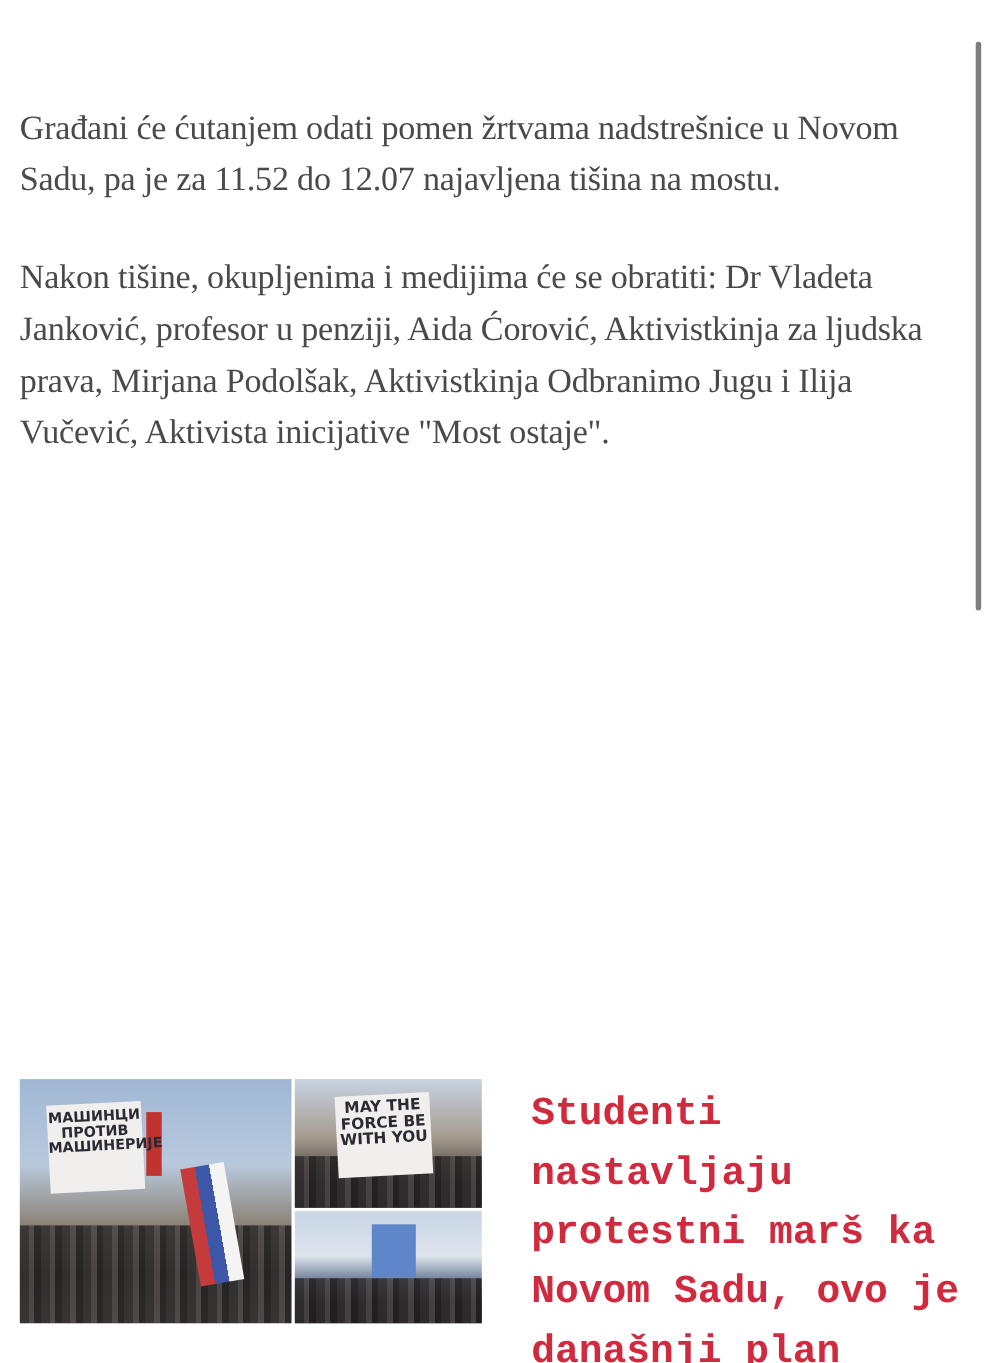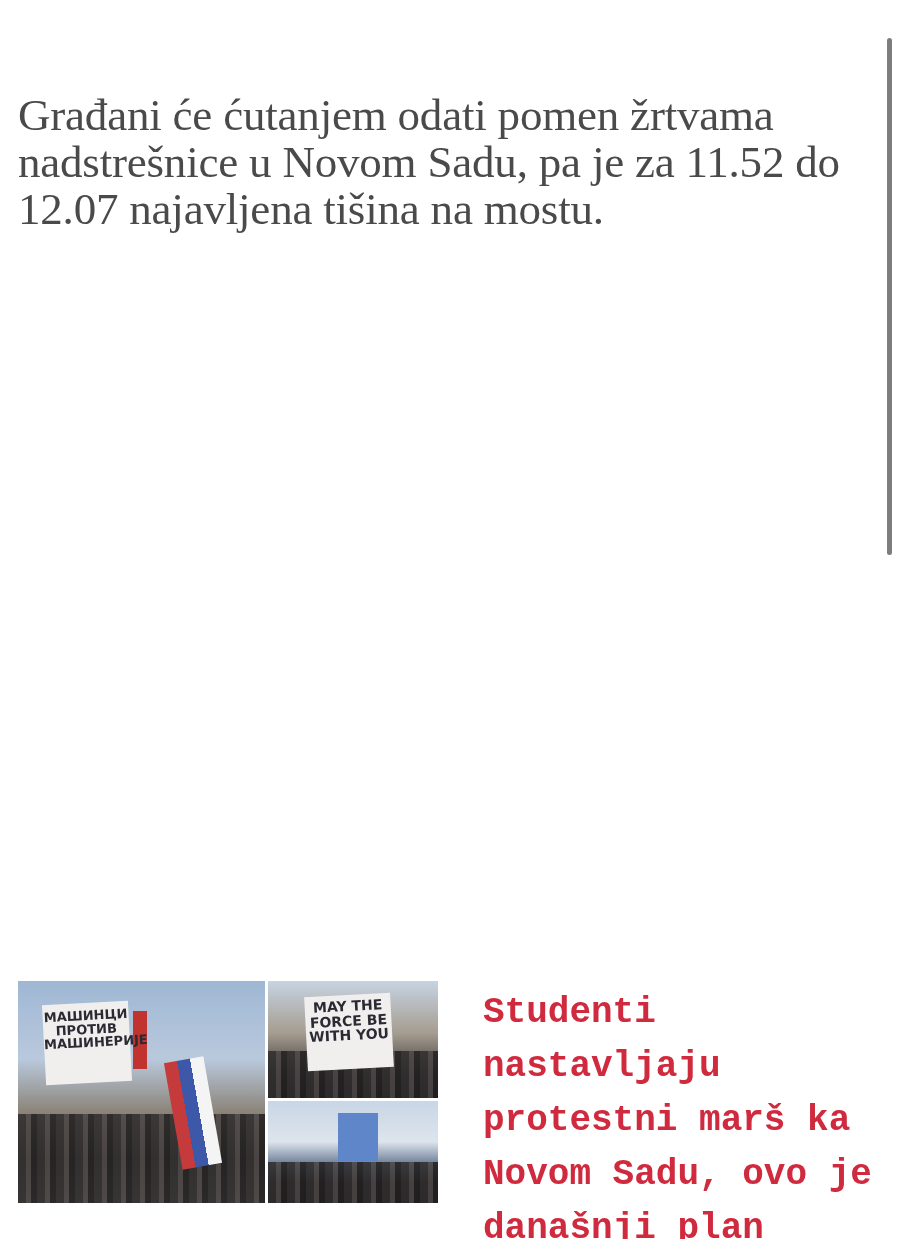--- a/index.html
+++ b/index.html
@@ -2,21 +2,21 @@
 <html><head>
 <meta charset="utf-8">
 <style>
   html, body { margin: 0; padding: 0; }
   body {
     width: 900px; height: 1239px; background: #ffffff; position: relative; overflow: hidden;
   }
   .article {
     position: absolute; left: 18px; top: 92px; width: 860px;
     font-family: "Liberation Serif", "DejaVu Serif", serif;
-    font-size: 45px; line-height: 47px; color: #4a4a4a;
+    font-size: 31px; line-height: 47px; color: #4a4a4a;
     letter-spacing: -0.2px;
   }
   .article p { margin: 0 0 42px 0; }
   .scrollbar {
     position: absolute; left: 887px; top: 38px; width: 5px; height: 517px;
     background: #7d7d7d; border-radius: 3px;
   }
   .related {
     position: absolute; left: 18px; top: 981px; width: 870px; height: 230px;
   }
@@ -59,20 +59,21 @@
     text-decoration: none;
   }
 </style>
 </head>
 <body>
 
 <div class="scrollbar"></div>
 
 <div class="article">
   <p>Građani će ćutanjem odati pomen žrtvama nadstrešnice u Novom Sadu, pa je za 11.52 do 12.07 najavljena tišina na mostu.</p>
+  <p>Nakon tišine, okupljenima i medijima će se obratiti: Dr Vladeta Janković, profesor u penziji, Aida Ćorović, Aktivistkinja za ljudska prava, Mirjana Podolšak, Aktivistkinja Odbranimo Jugu i Ilija Vučević, Aktivista inicijative "Most ostaje".</p>
 </div>
 
 <div class="related">
   <div class="thumb">
     <div class="photo photo-main">
       <div class="crowd"></div>
       <div class="flag-red"></div>
       <div class="sign sign-1">МАШИНЦИ ПРОТИВ МАШИНЕРИЈЕ</div>
       <div class="flag"></div>
     </div>

